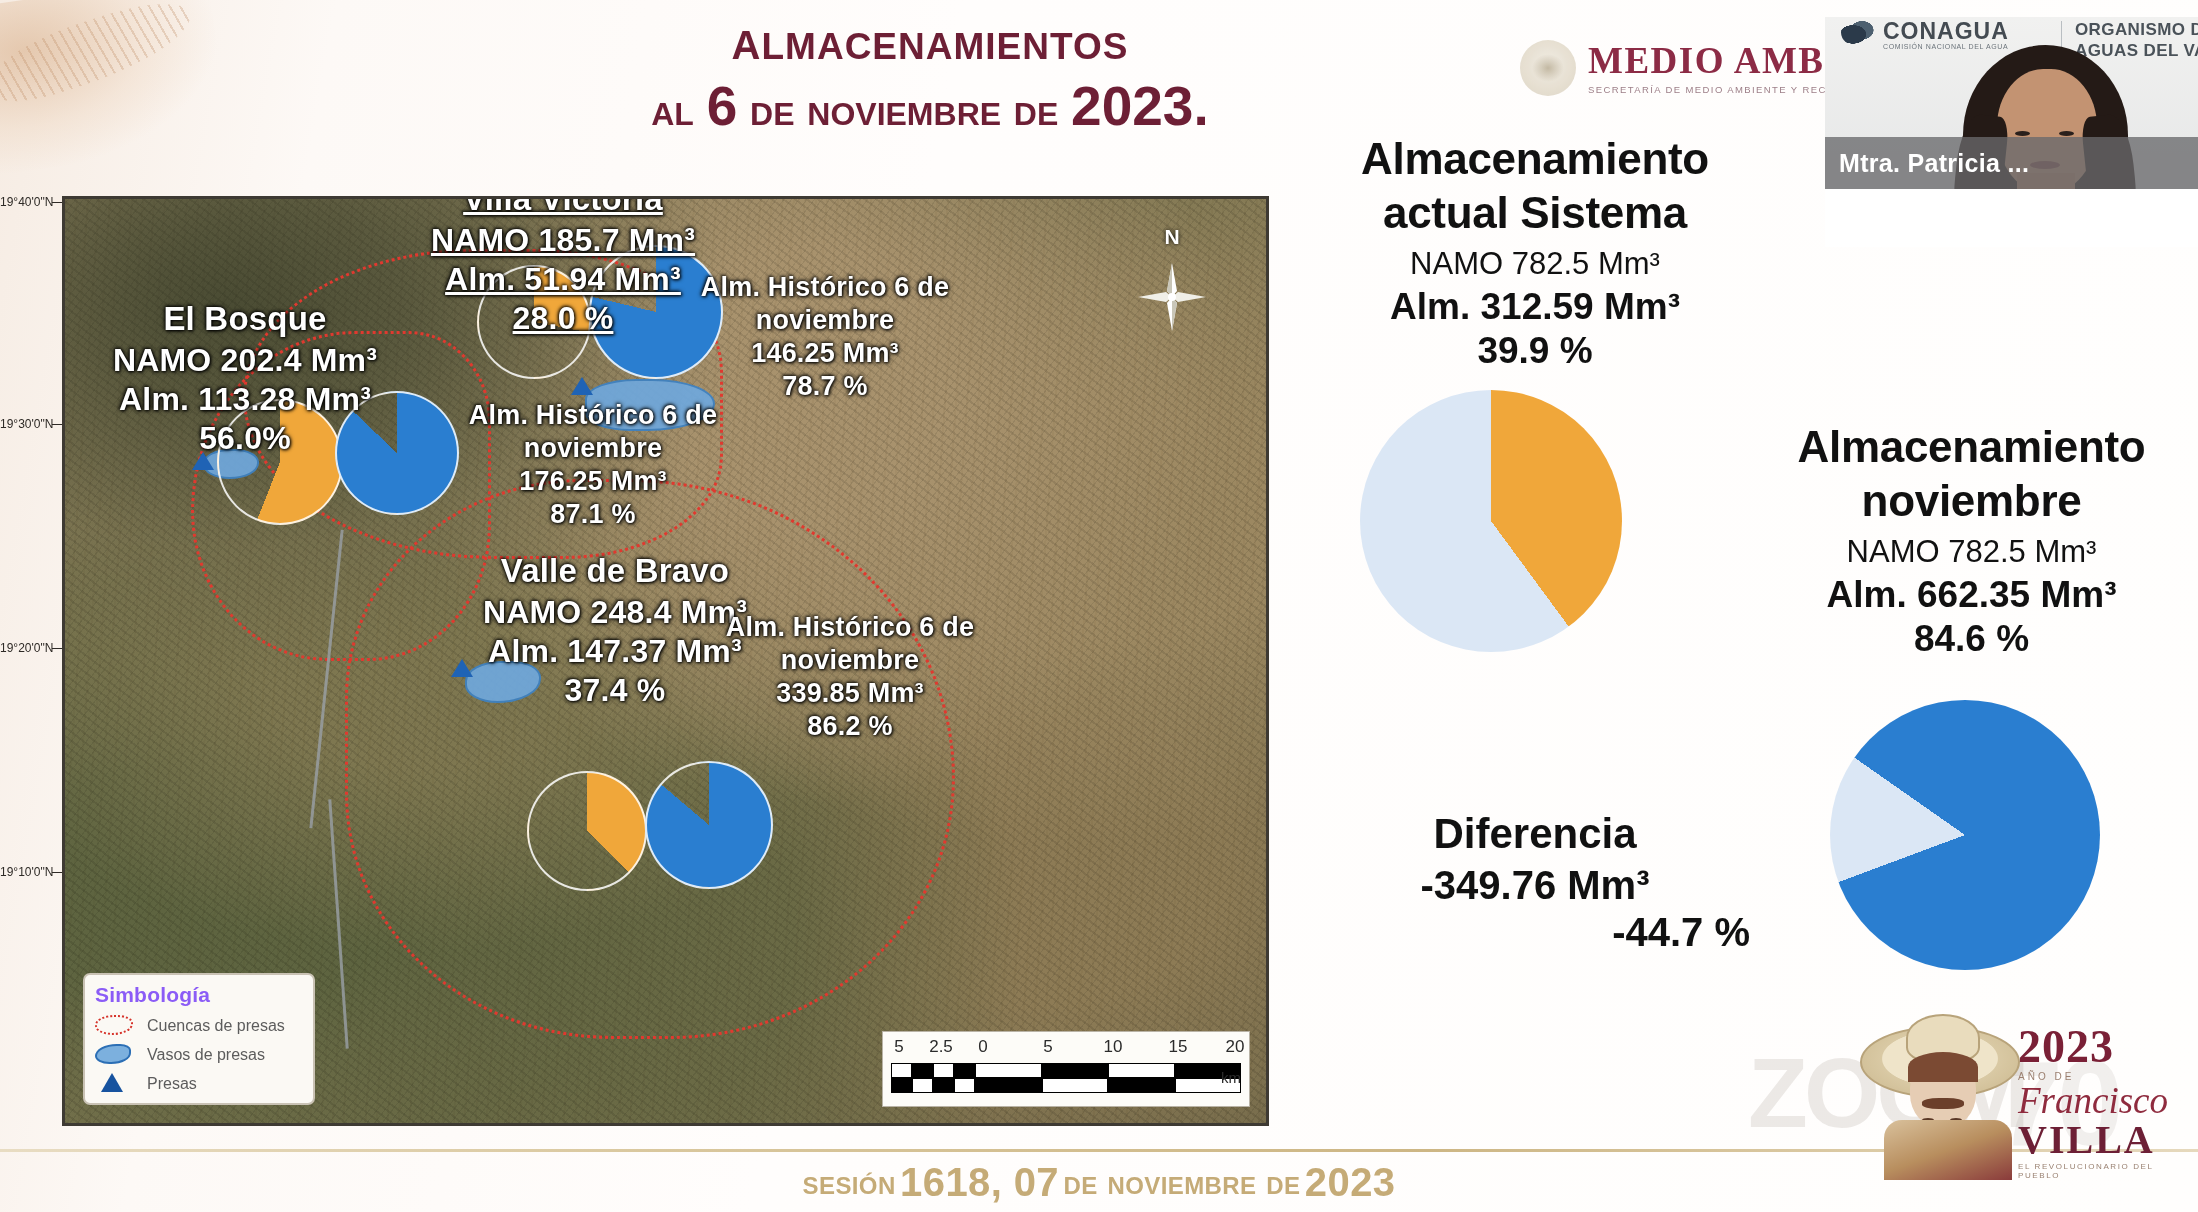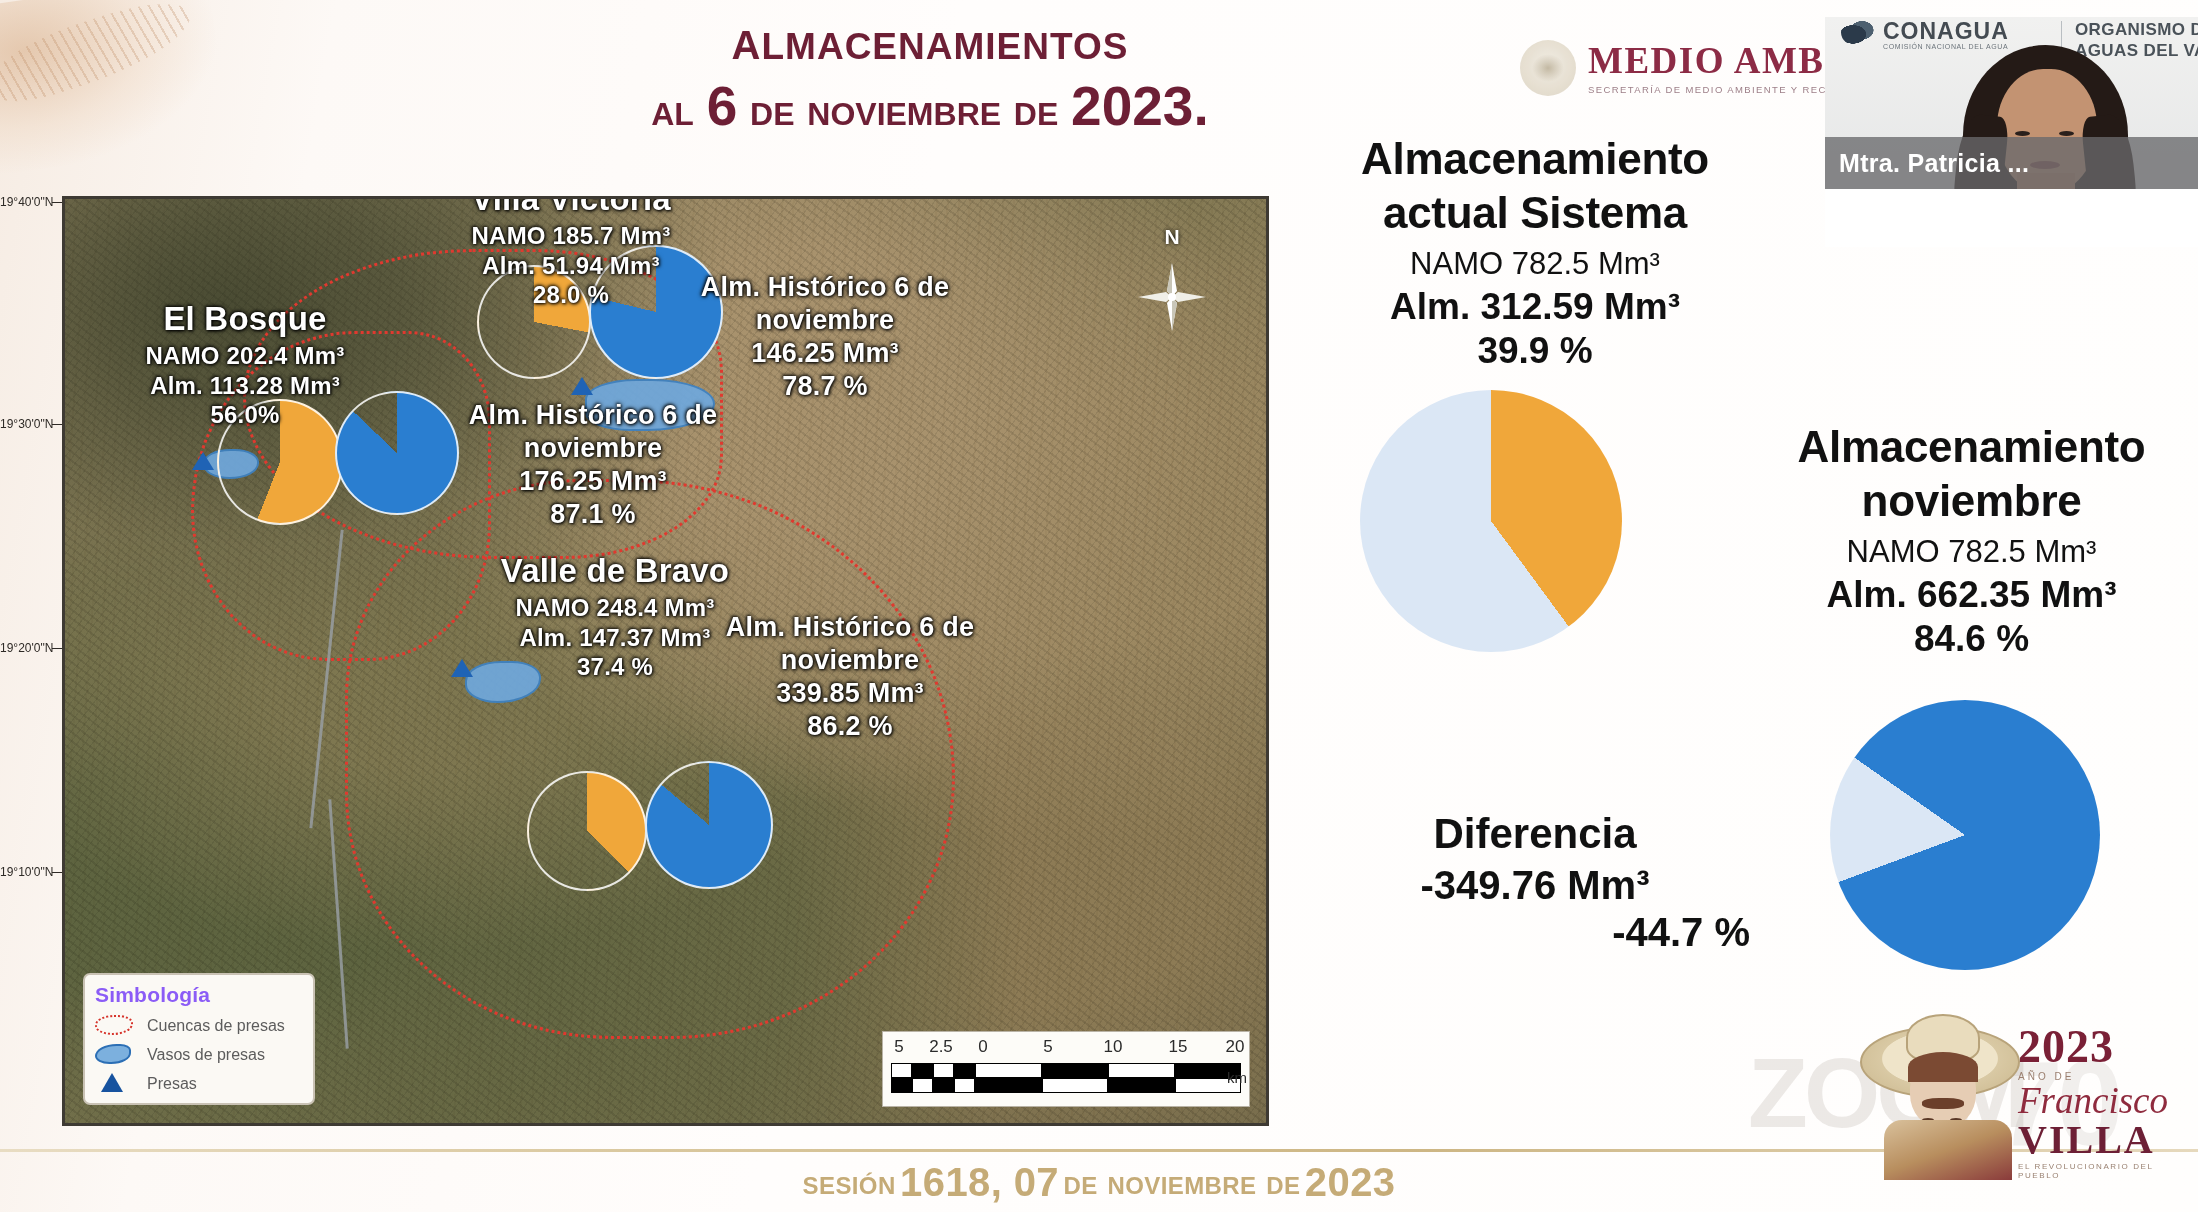--- a/index.html
+++ b/index.html
@@ -117,21 +117,21 @@
       border-right:11px solid transparent;border-bottom:18px solid #1f63b5; }
 
   
   .river { position:absolute; width:3px; background:#9aa0a6; opacity:.8;}
 
   
   .mlabel { position:absolute; color:#fff; text-align:center; line-height:1.22;
       text-shadow: 0 0 5px rgba(0,0,0,.9), 1px 1px 3px rgba(0,0,0,.95), -1px -1px 3px rgba(0,0,0,.7);
       font-weight:700; letter-spacing:.2px; }
   .mlabel .nm { font-size:33px; display:block; margin-bottom:2px;}
-  .mlabel .ln { font-size:24px; display:block; }
+  .mlabel .ln { font-size:32px; display:block; }
   .mlabel.hist .ln { font-size:27px; }
 
   
   .pie { position:absolute; border-radius:50%; }
   .pie.ring { border:2px solid rgba(255,255,255,.85); }
 
   
   .compass { position:absolute; right:48px; top:30px; width:92px; height:112px; }
   .compass .n { position:absolute; top:-4px; left:50%; transform:translateX(-50%);
       color:#fff; font-size:21px; font-weight:700; text-shadow:0 0 4px #000;}
@@ -151,21 +151,21 @@
       border-bottom:19px solid #17539f; margin-left:6px;}
 
   
   .scalebar { position:absolute; right:16px; bottom:16px; width:368px; height:76px;
       background:#fdfcf8; border:1.5px solid #b9b3a6; padding:5px 8px; }
   .sb-nums { position:relative; height:26px; }
   .sb-nums span { position:absolute; font-size:17px; color:#2b2b2b; transform:translateX(-50%); }
   .sb-bars { position:relative; height:30px; display:flex; }
   .sb-seg { flex:1; display:flex; flex-direction:column; }
   .sb-seg i { display:block; height:50%; }
-  .sb-km { position:absolute; right:2px; bottom:20px; font-size:15px; color:#2b2b2b;}
+  .sb-km { position:absolute; right:8px; bottom:20px; font-size:15px; color:#2b2b2b;}
 
   
   .panel { position:absolute; text-align:center; color:#111; }
   .p-title { font-size:44px; font-weight:700; line-height:54px; letter-spacing:-.3px;}
   .p-namo { font-size:31px; font-weight:500; margin-top:6px; }
   .p-alm { font-size:37px; font-weight:700; margin-top:4px; }
   .p-pct { font-size:37px; font-weight:700; margin-top:2px; }
 
   .panel-sys { left:1300px; top:132px; width:470px; }
   .panel-hist { left:1745px; top:420px; width:453px; }
@@ -327,21 +327,21 @@
 
       <div class="pie ring" style="left:270px; top:192px; width:124px; height:124px;
                   background: conic-gradient(#2a7ed0 0% 87.1%, rgba(255,255,255,0) 87.1% 100%);"></div>
 
       <div class="pie ring" style="left:462px; top:572px; width:120px; height:120px;
                   background: conic-gradient(#f0a73a 0% 37.4%, rgba(255,255,255,0) 37.4% 100%);"></div>
 
       <div class="pie ring" style="left:580px; top:562px; width:128px; height:128px;
                   background: conic-gradient(#2a7ed0 0% 86.2%, rgba(255,255,255,0) 86.2% 100%);"></div>
 
-      <div class="mlabel" style="left:326px; top:-20px; width:360px;">
+      <div class="mlabel" style="left:318px; top:-20px; width:360px;text-decoration:underline;">
         <span class="nm">Villa Victoria</span>
         <span class="ln">NAMO 185.7 Mm³</span>
         <span class="ln">Alm. 51.94 Mm³</span>
         <span class="ln">28.0 %</span>
       </div>
 
       <div class="mlabel hist" style="left:620px; top:72px; width:280px;">
         <span class="ln">Alm. Histórico 6 de</span>
         <span class="ln">noviembre</span>
         <span class="ln">146.25 Mm³</span>

